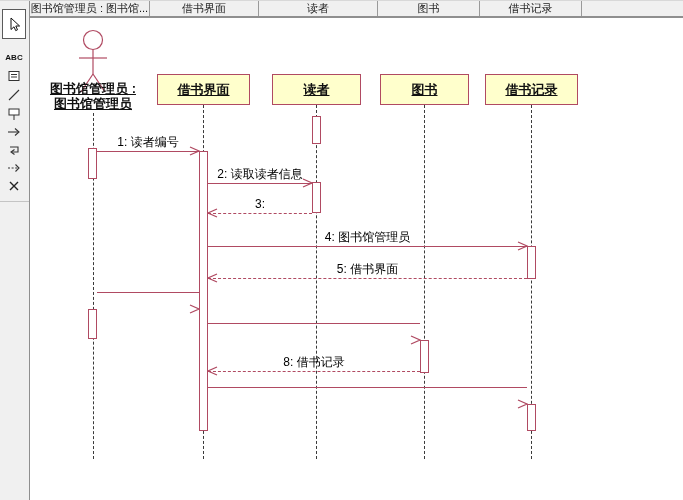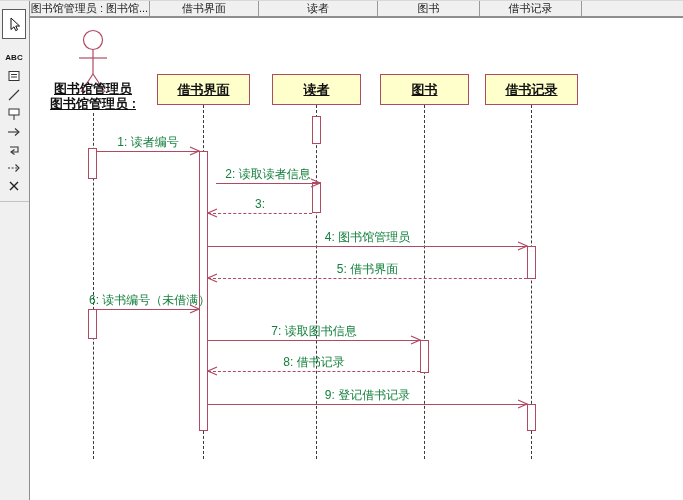--- a/index.html
+++ b/index.html
@@ -27,21 +27,21 @@
            border-right:1px solid #9a9a9a;font-size:11px;color:#1c1c1c;overflow:hidden;white-space:nowrap;}
   
   .lifeline{position:absolute;width:0;border-left:1px dashed var(--lifeline);z-index:1;}
   .activation{position:absolute;width:9px;background:#fff;border:1px solid var(--rose);z-index:3;}
   .obj-box{position:absolute;top:73px;height:31px;background:#ffffcc;border:1px solid var(--rose);
            display:flex;align-items:center;justify-content:center;z-index:2;}
   .obj-box span{font-size:13px;font-weight:bold;color:var(--ink);text-decoration:underline;}
   .actor-label{position:absolute;left:20px;top:80px;width:146px;text-align:center;z-index:2;}
   .actor-label div{font-size:13px;font-weight:bold;line-height:15px;color:var(--ink);text-decoration:underline;white-space:nowrap;}
   .msg{position:absolute;z-index:4;}
-  .msg-label{font-size:12px;line-height:16px;margin-bottom:1px;text-align:center;color:#15803d;white-space:nowrap;}
+  .msg-label{font-size:12px;line-height:16px;margin-bottom:1px;text-align:center;color:#000000;white-space:nowrap;}
   .msg-line{height:0;border-top:1px solid var(--rose);}
   .msg-line.dashed{border-top-style:dashed;}
   .msg .head{position:absolute;top:12px;}
   .msg .head.right{right:-1px;}
   .msg .head.left{left:-1px;}
   .actor-figure{position:absolute;left:60px;top:26px;z-index:2;}
 </style>
 </head>
 <body>
 
@@ -123,22 +123,22 @@
   </div>
 
   <svg class="actor-figure" width="66" height="68" viewBox="0 0 66 68">
     <circle cx="33" cy="13" r="9.5" fill="none" stroke="#b04a62" stroke-width="1.2"></circle>
     <line x1="33" y1="22.5" x2="33" y2="47" stroke="#b04a62" stroke-width="1.2"></line>
     <line x1="19" y1="31" x2="47" y2="31" stroke="#b04a62" stroke-width="1.2"></line>
     <line x1="33" y1="47" x2="21" y2="65" stroke="#b04a62" stroke-width="1.2"></line>
     <line x1="33" y1="47" x2="45" y2="65" stroke="#b04a62" stroke-width="1.2"></line>
   </svg>
   <div class="actor-label">
+    <div>图书馆管理员 :</div>
     <div>图书馆管理员</div>
-    <div>图书馆管理员 :</div>
   </div>
 
   <div class="lifeline" style="left:93px;top:112px;height:346px;"></div>
   <div class="lifeline" style="left:203px;top:104px;height:354px;"></div>
   <div class="lifeline" style="left:316px;top:104px;height:354px;"></div>
   <div class="lifeline" style="left:424px;top:104px;height:354px;"></div>
   <div class="lifeline" style="left:531px;top:104px;height:354px;"></div>
 
   <div class="obj-box" style="left:157px;width:93px;">
     <span>借书界面</span>
@@ -163,21 +163,21 @@
   <div class="activation" style="left:527px;top:403px;height:27px;"></div>
 
   <div class="msg" style="left:97px;top:133px;width:102px;">
     <div class="msg-label">1: 读者编号</div>
     <div class="msg-line"></div>
     <svg class="head right" width="12" height="10" viewBox="0 0 12 10">
       <polyline points="2,1 11,5 2,9" fill="none" stroke="#b04a62" stroke-width="1.3"></polyline>
     </svg>
   </div>
 
-  <div class="msg" style="left:216px;top:165px;width:104px;">
+  <div class="msg" style="left:208px;top:165px;width:104px;">
     <div class="msg-label">2: 读取读者信息</div>
     <div class="msg-line"></div>
     <svg class="head right" width="12" height="10" viewBox="0 0 12 10">
       <polyline points="2,1 11,5 2,9" fill="none" stroke="#b04a62" stroke-width="1.3"></polyline>
     </svg>
   </div>
 
   <div class="msg" style="left:208px;top:195px;width:104px;">
     <div class="msg-label">3:</div>
     <div class="msg-line dashed"></div>
@@ -196,44 +196,41 @@
 
   <div class="msg" style="left:208px;top:260px;width:319px;">
     <div class="msg-label">5: 借书界面</div>
     <div class="msg-line dashed"></div>
     <svg class="head left" width="12" height="10" viewBox="0 0 12 10">
       <polyline points="10,1 1,5 10,9" fill="none" stroke="#b04a62" stroke-width="1.3"></polyline>
     </svg>
   </div>
 
   <div class="msg" style="left:97px;top:291px;width:102px;">
-    <div class="msg-label" style="transform:translateX(-8px);">6: 读书编号（未借满）</div>
     <div class="msg-line"></div>
     <svg class="head right" width="12" height="10" viewBox="0 0 12 10">
       <polyline points="2,1 11,5 2,9" fill="none" stroke="#b04a62" stroke-width="1.3"></polyline>
     </svg>
   </div>
 
   <div class="msg" style="left:208px;top:322px;width:212px;">
-    <div class="msg-label">7: 读取图书信息</div>
     <div class="msg-line"></div>
     <svg class="head right" width="12" height="10" viewBox="0 0 12 10">
       <polyline points="2,1 11,5 2,9" fill="none" stroke="#b04a62" stroke-width="1.3"></polyline>
     </svg>
   </div>
 
   <div class="msg" style="left:208px;top:353px;width:212px;">
     <div class="msg-label">8: 借书记录</div>
     <div class="msg-line dashed"></div>
     <svg class="head left" width="12" height="10" viewBox="0 0 12 10">
       <polyline points="10,1 1,5 10,9" fill="none" stroke="#b04a62" stroke-width="1.3"></polyline>
     </svg>
   </div>
 
   <div class="msg" style="left:208px;top:386px;width:319px;">
-    <div class="msg-label">9: 登记借书记录</div>
     <div class="msg-line"></div>
     <svg class="head right" width="12" height="10" viewBox="0 0 12 10">
       <polyline points="2,1 11,5 2,9" fill="none" stroke="#b04a62" stroke-width="1.3"></polyline>
     </svg>
   </div>
 
 </div>
 
 </body></html>

